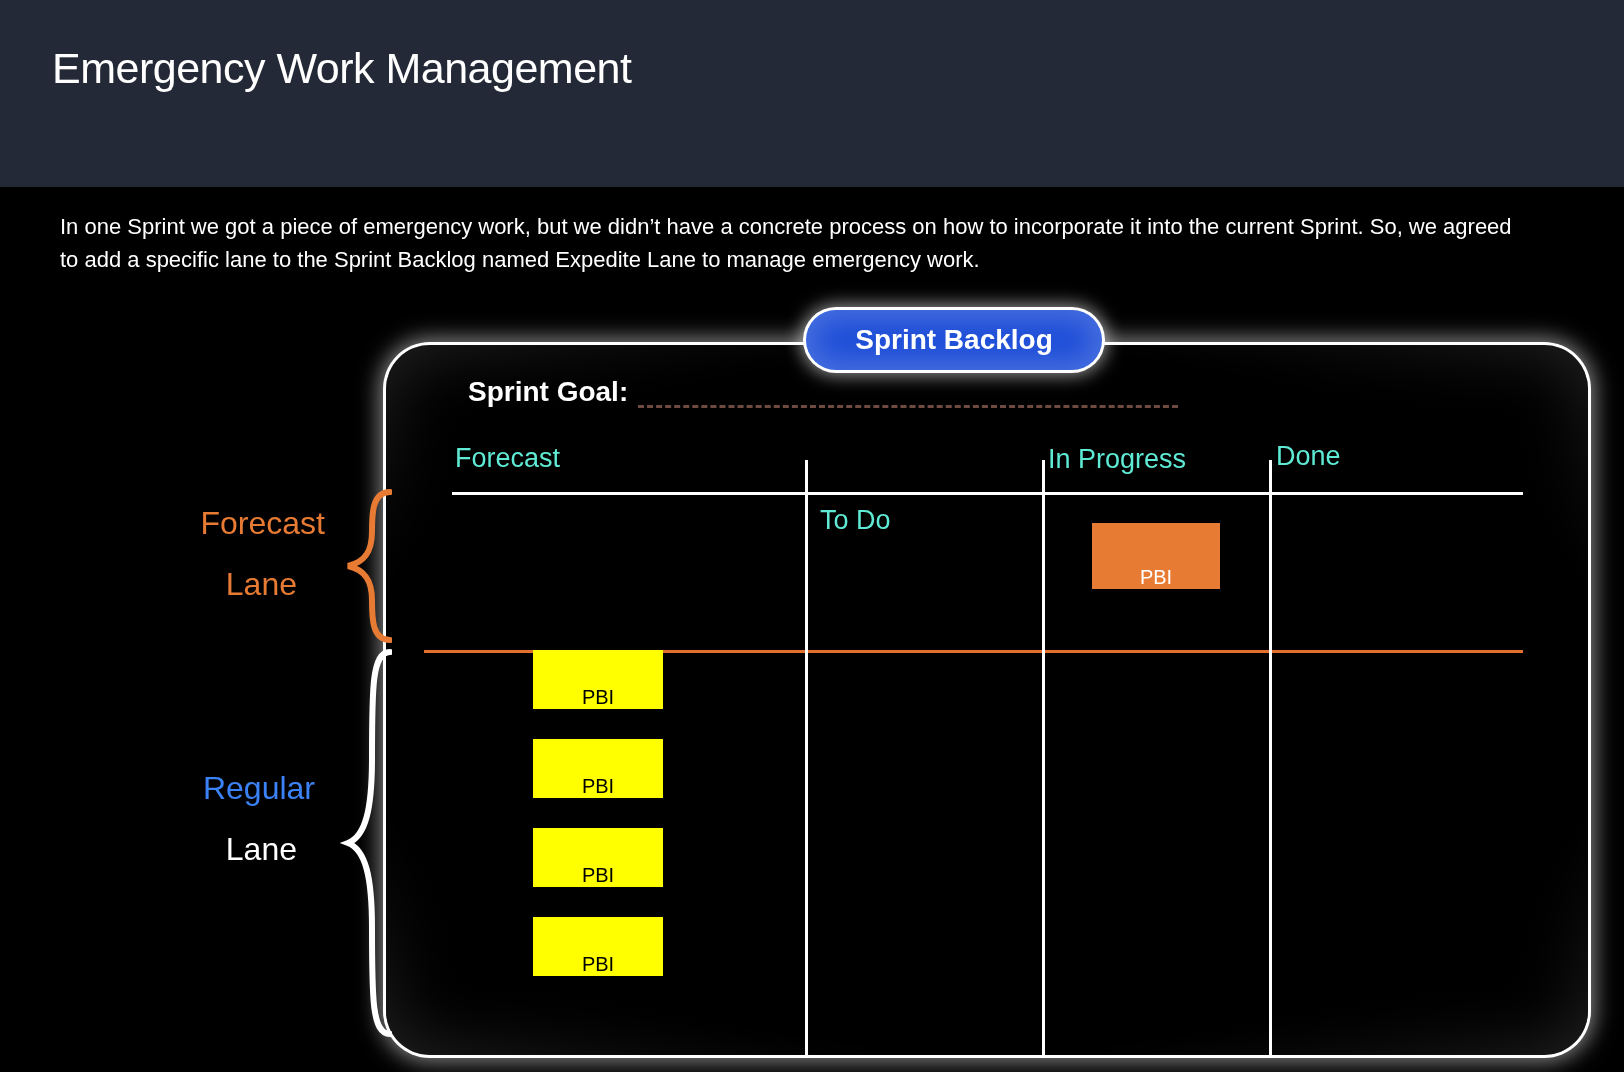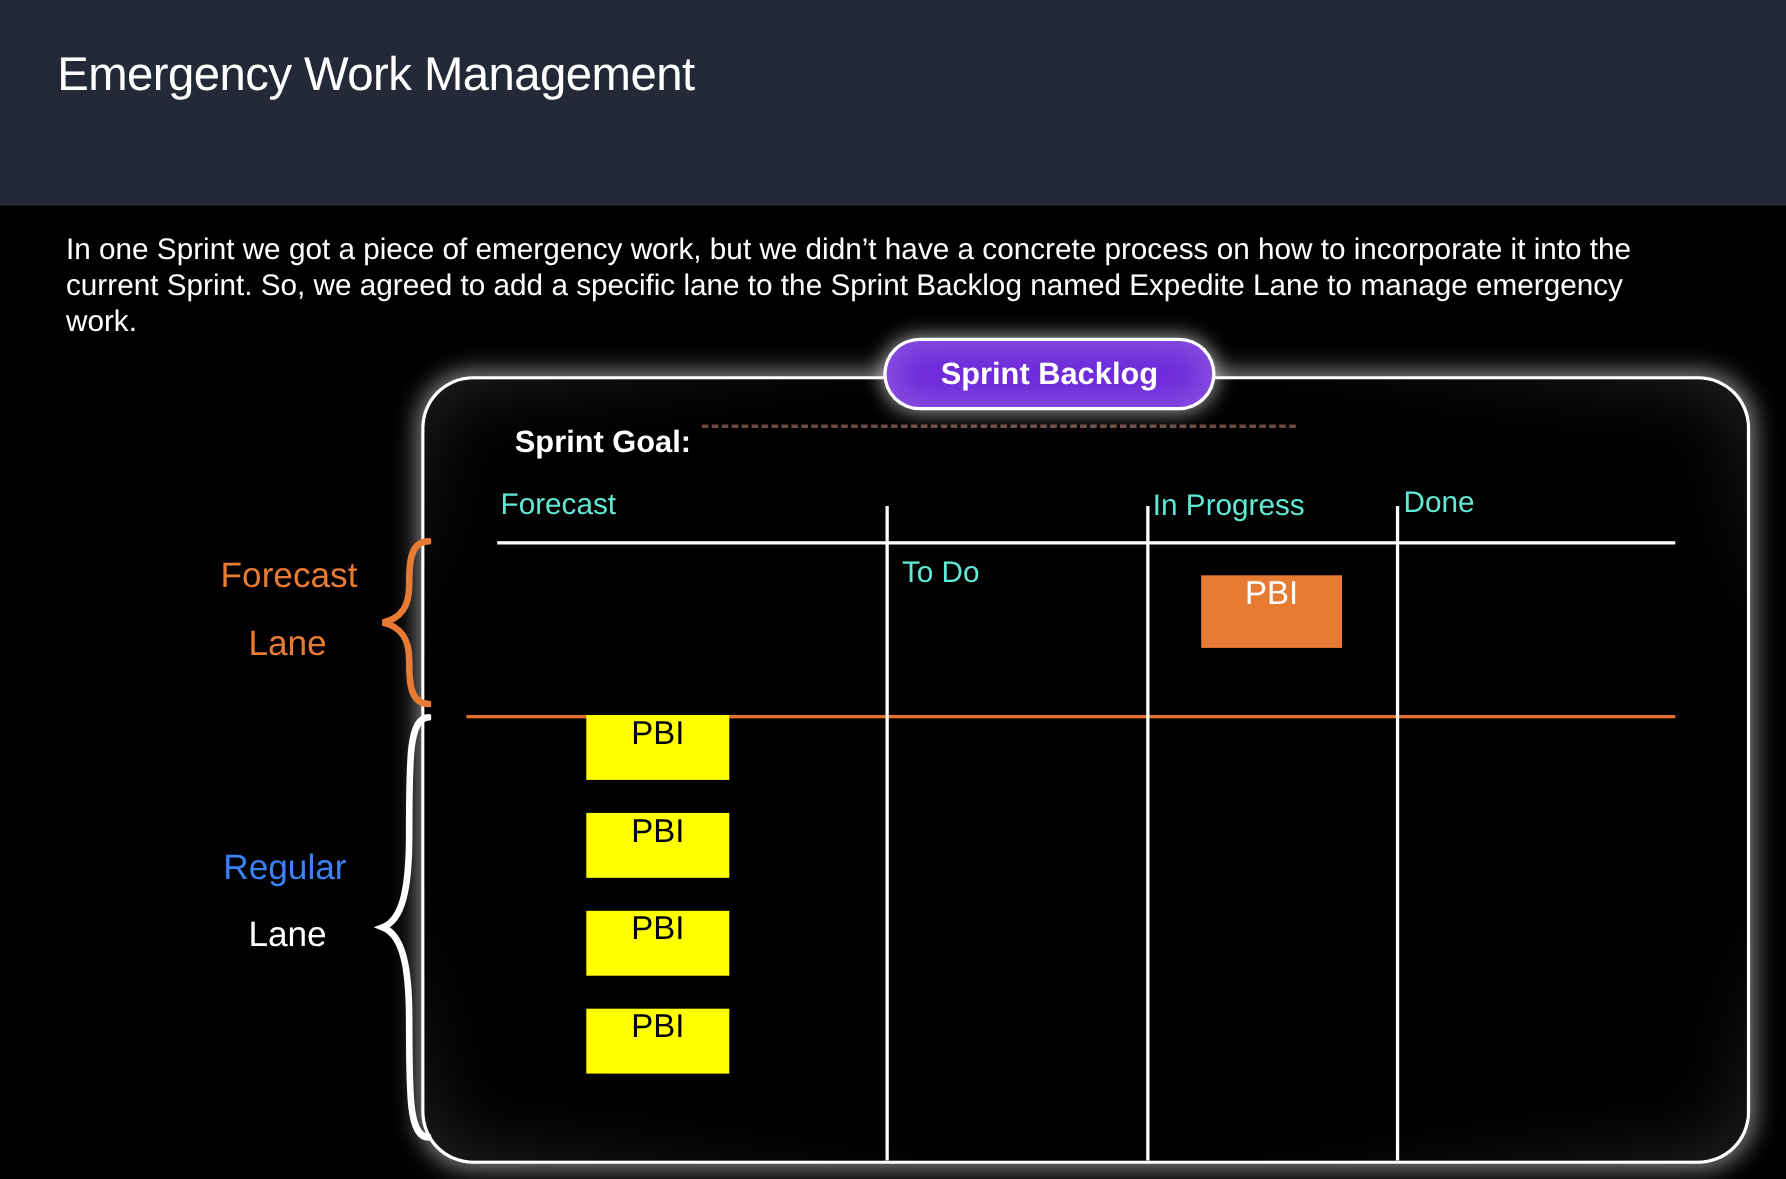--- a/index.html
+++ b/index.html
@@ -35,21 +35,21 @@
     color: #ffffff;
     white-space: nowrap;
   }
 
   
   .intro-text {
     position: absolute;
     left: 60px;
     top: 210px;
     width: 1476px;
-    font-size: 27px;
+    font-size: 22px;
     line-height: 33px;
     color: #ffffff;
   }
 
   
   .board {
     position: absolute;
     left: 386px;
     top: 345px;
     width: 1202px;
@@ -71,41 +71,41 @@
   }
 
   
   .backlog-pill {
     position: absolute;
     left: 806px;
     top: 310px;
     width: 296px;
     height: 60px;
     border-radius: 32px;
-    background: #6d28d9;
+    background: #1d4ed8;
     box-shadow:
       0 0 0 3px #ffffff,
       0 0 18px 5px rgba(255,255,255,0.6),
       inset 0 0 26px 10px rgba(255,255,255,0.18);
     display: flex;
     align-items: center;
     justify-content: center;
     font-size: 28px;
     font-weight: bold;
     color: #ffffff;
     z-index: 5;
   }
 
   
   .sprint-goal-row {
     position: absolute;
     left: 468px;
-    top: 386px;
+    top: 376px;
     display: flex;
-    align-items: flex-start;
+    align-items: flex-end;
     z-index: 4;
   }
   .sprint-goal-label {
     font-size: 28px;
     font-weight: bold;
     color: #ffffff;
     white-space: nowrap;
   }
   .sprint-goal-dash {
     width: 540px;
@@ -156,23 +156,23 @@
     z-index: 3;
   }
   .vline.v1 { left: 805px; }
   .vline.v2 { left: 1042px; }
   .vline.v3 { left: 1269px; }
 
   
   .pbi {
     position: absolute;
     display: flex;
-    align-items: flex-start;
+    align-items: flex-end;
     justify-content: center;
-    font-size: 30px;
+    font-size: 20px;
     z-index: 4;
   }
   .pbi.expedite {
     left: 1092px;
     top: 523px;
     width: 128px;
     height: 66px;
     background: #e87b33;
     color: #ffffff;
   }

